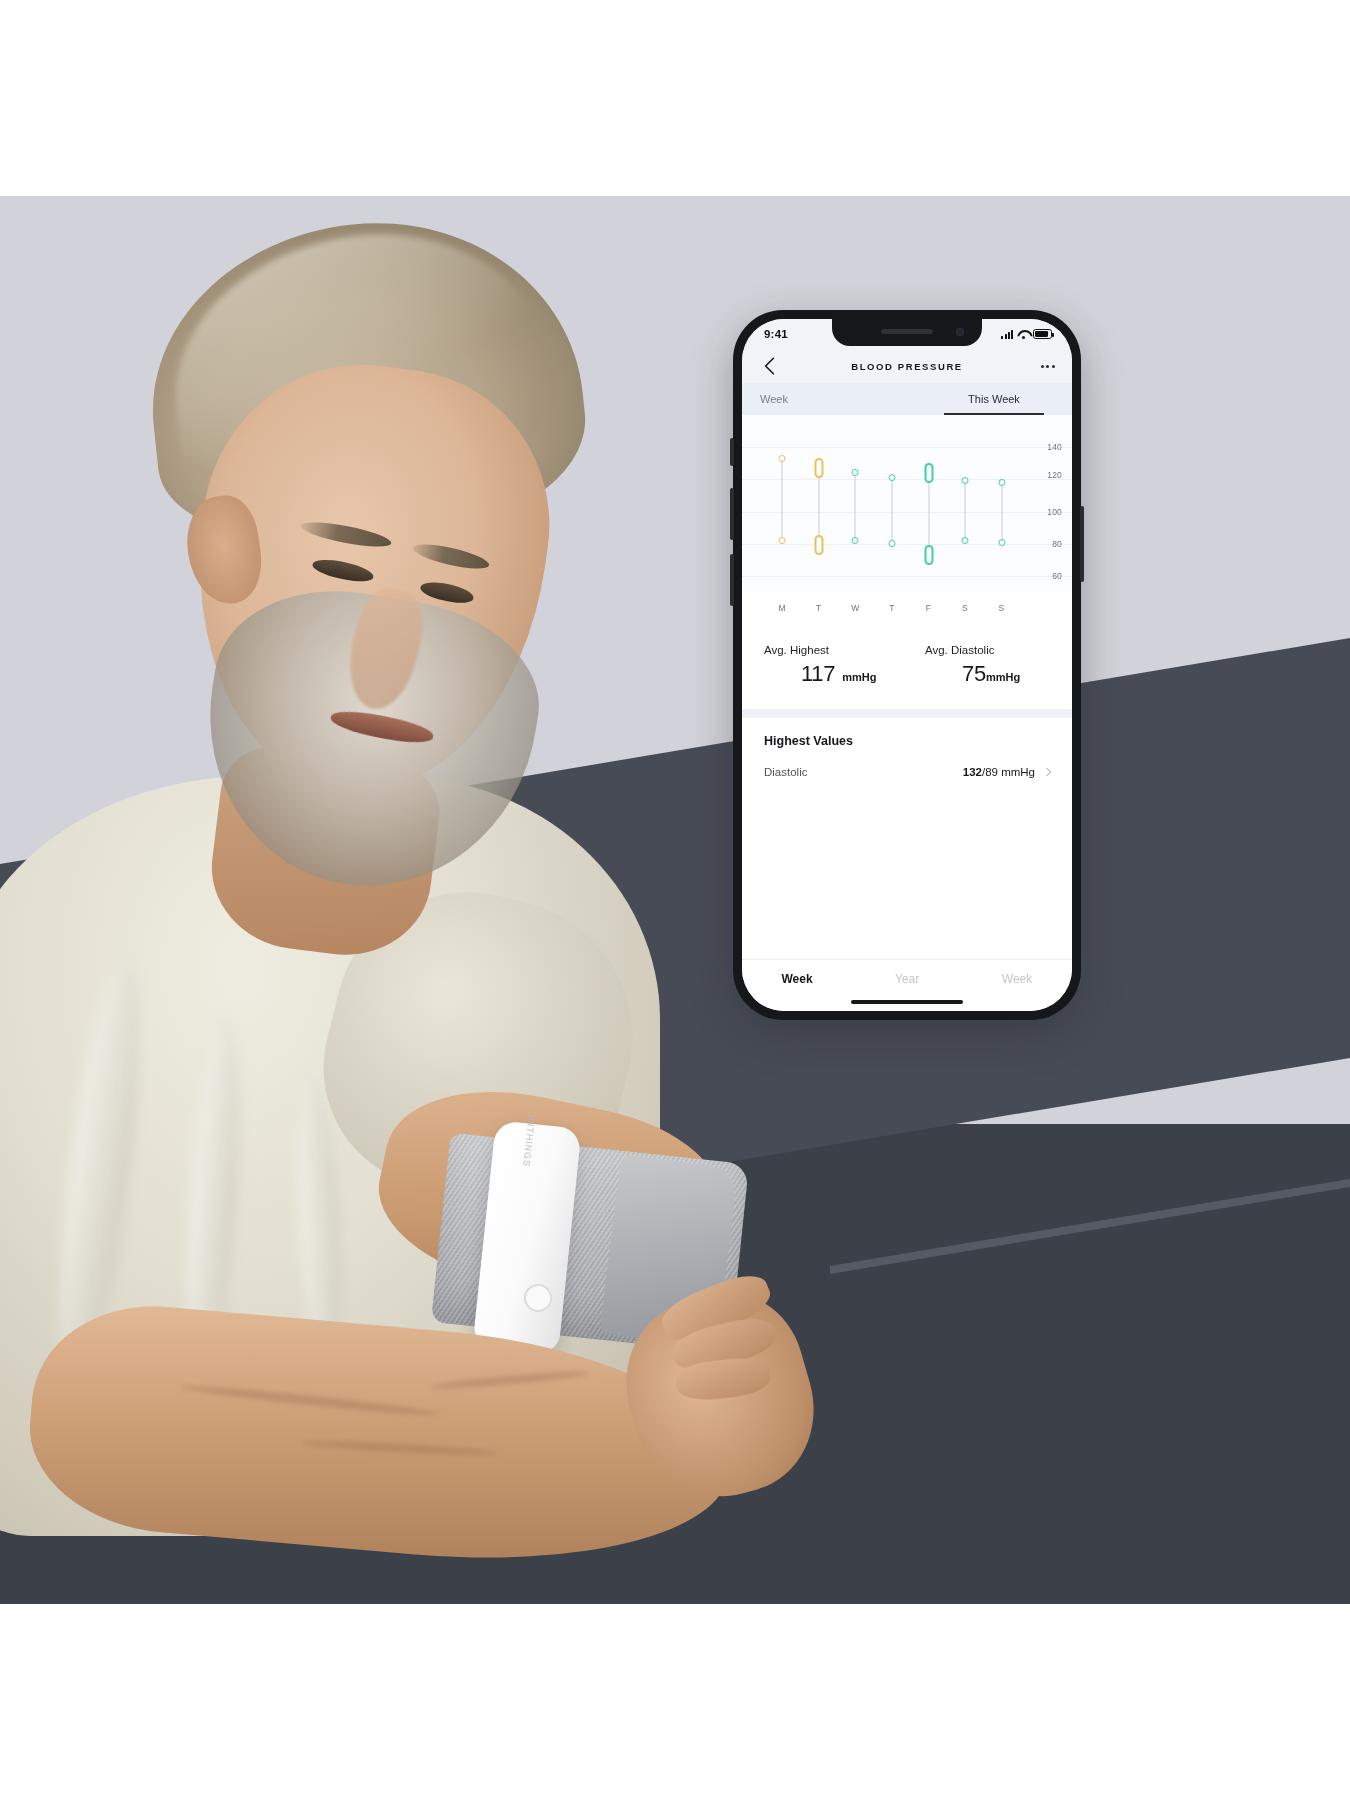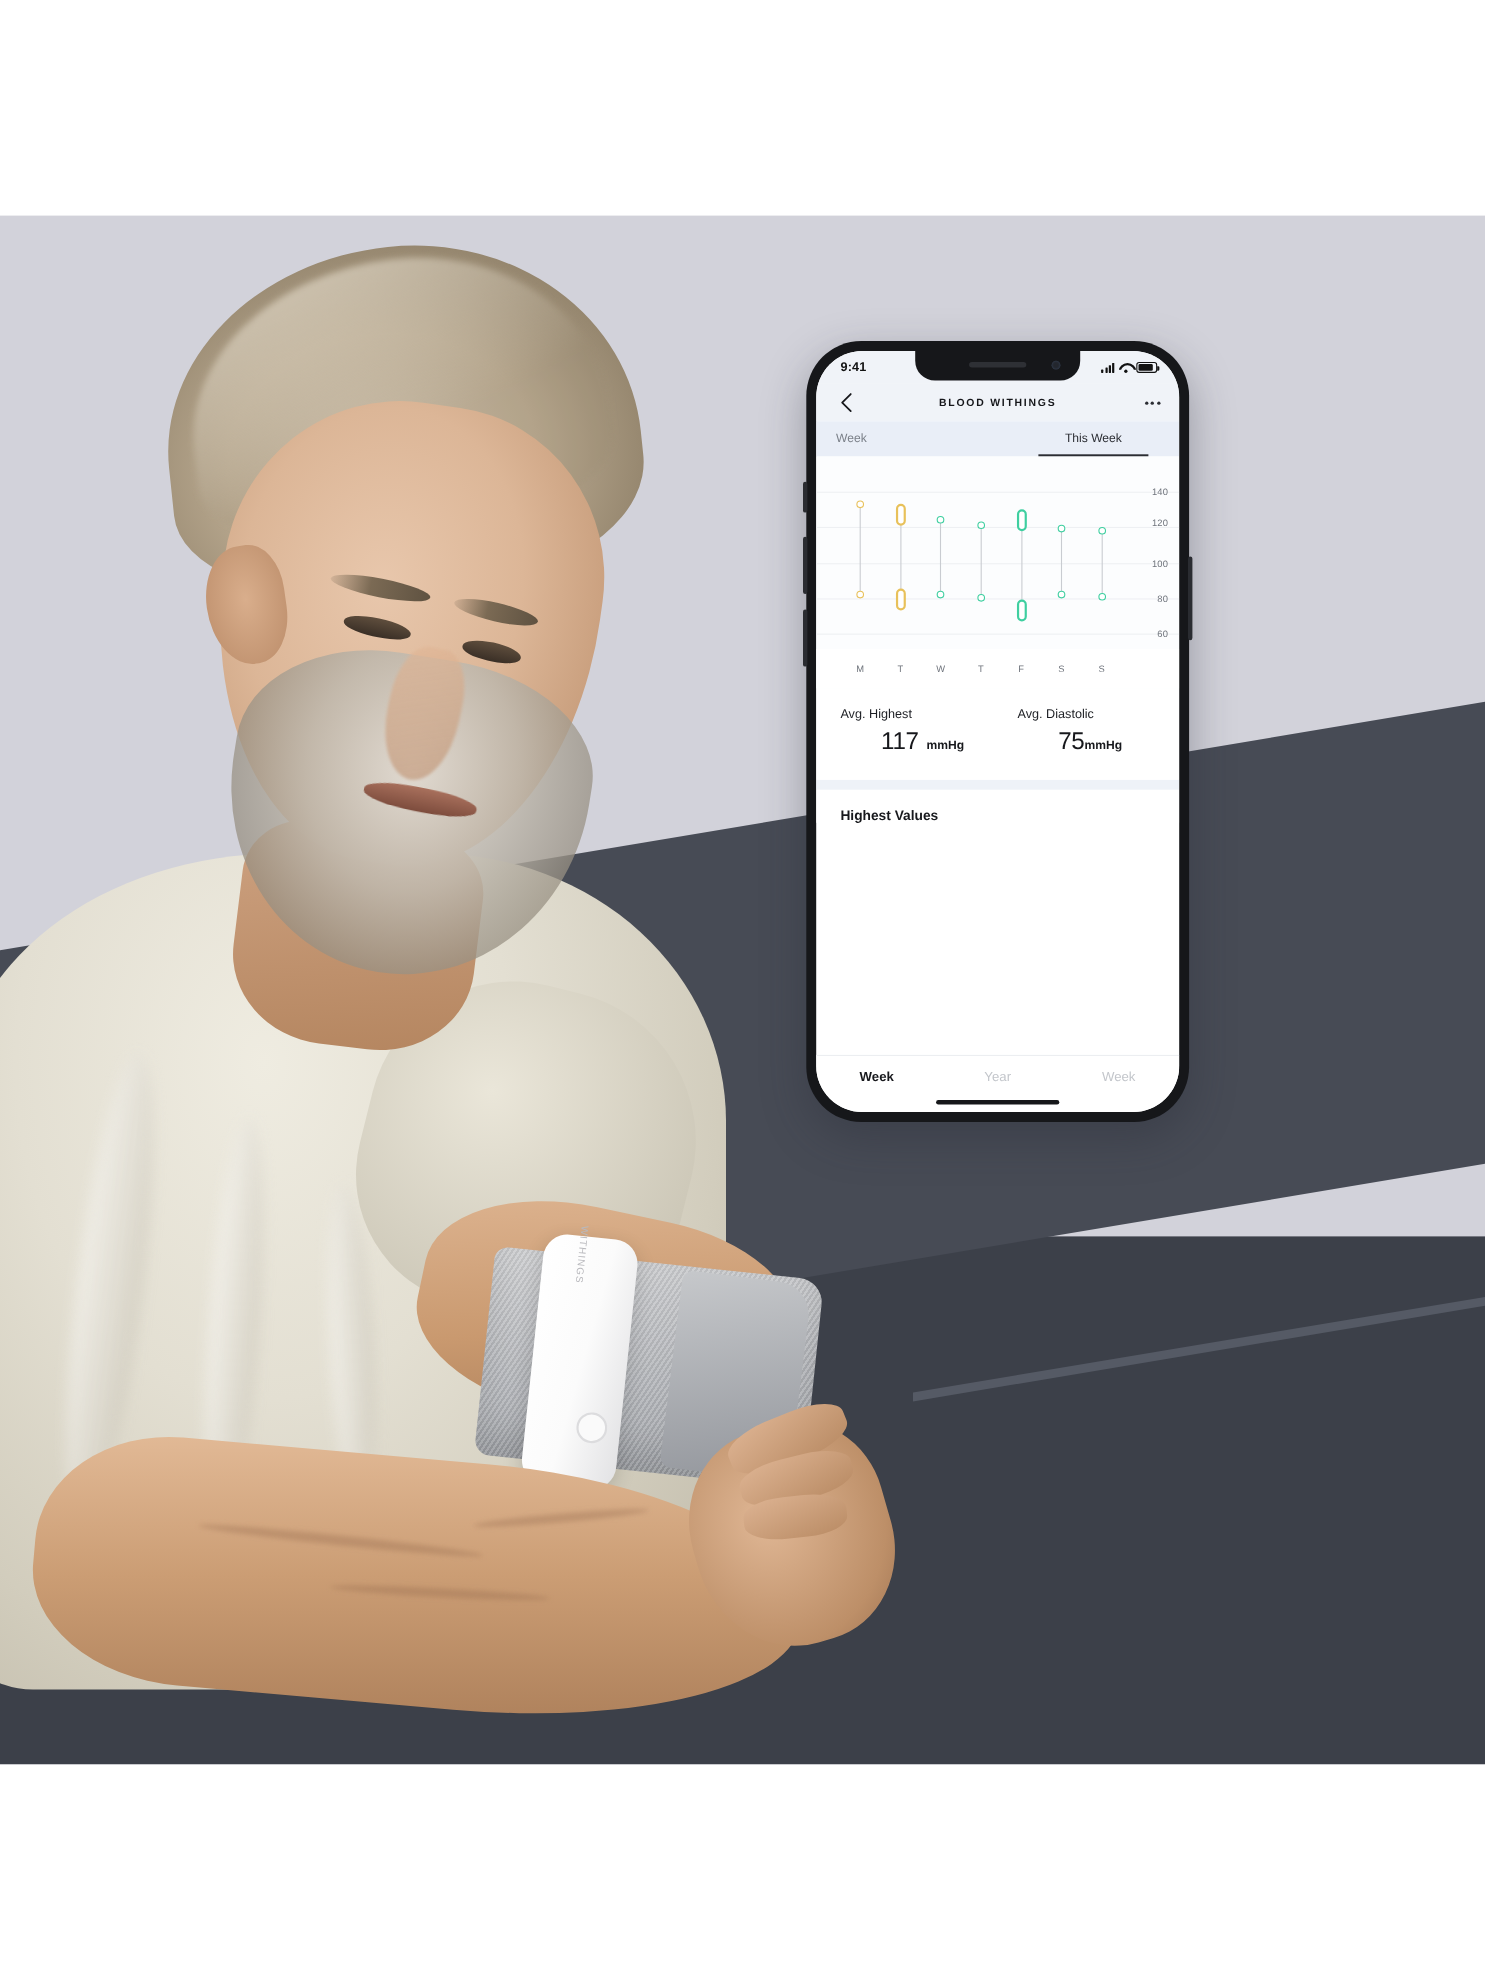--- a/index.html
+++ b/index.html
@@ -576,21 +576,21 @@
           </span>
       </div>
     </div>
 
     <div class="navbar">
       <div class="nav-back">
         <svg width="11" height="18" viewBox="0 0 11 18">
           <path d="M9.4 1.2 L1.6 9 L9.4 16.8" fill="none" stroke="#17181c" stroke-width="1.6" stroke-linecap="round" stroke-linejoin="round"></path>
         </svg>
       </div>
-      <div class="nav-title">BLOOD WITHINGS</div>
+      <div class="nav-title">BLOOD PRESSURE</div>
       <div class="nav-more">
         <span></span>
           <span></span>
           <span></span>
       </div>
     </div>
 
     <div class="segbar">
       <div class="seg first">Week</div>
       <div class="seg active">This Week</div>
@@ -674,20 +674,25 @@
         </div>
       </div>
     </div>
 
     <div class="divider-band"></div>
 
     <div class="highest">
       <div class="highest-title">Highest Values</div>
 
 
+      <div class="hrow">
+        <span class="hrow-label">Diastolic</span>
+        <span class="hrow-val"><b>132</b><span>/89 mmHg</span></span>
+        <span class="chev"></span>
+      </div>
     </div>
 
     <div class="tabbar">
       <div class="tab active">Week</div>
       <div class="tab">Year</div>
       <div class="tab">Week</div>
       <div class="home-ind"></div>
     </div>
 
   </div>

